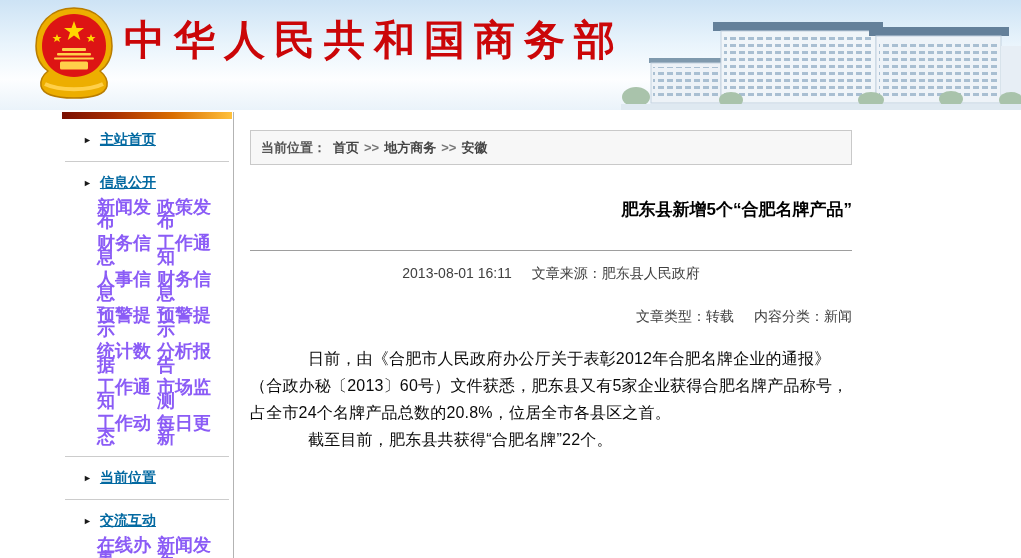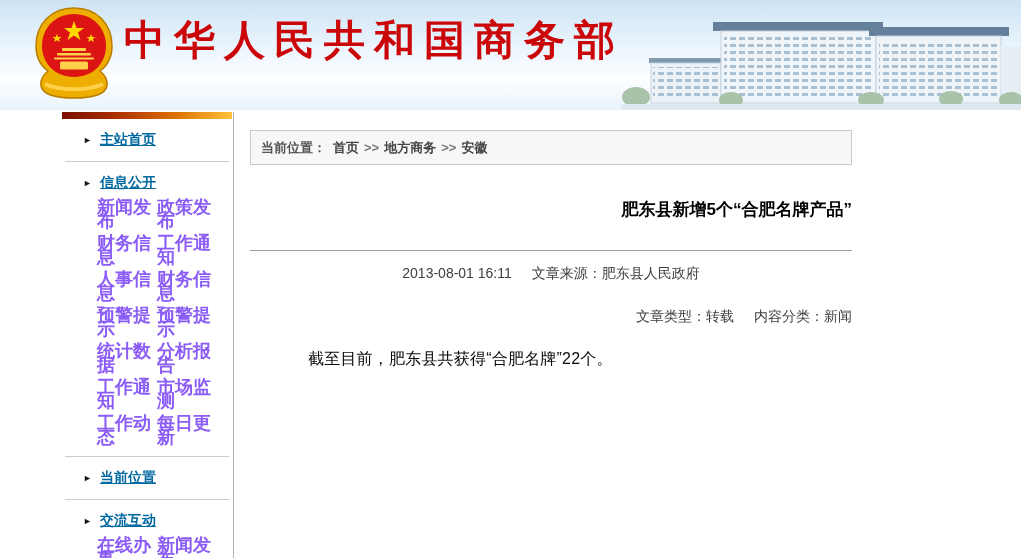--- a/index.html
+++ b/index.html
@@ -184,15 +184,16 @@
   <div class="meta-line">
     <span>2013-08-01 16:11</span>
     <span class="meta-gap">文章来源：</span><span>肥东县人民政府</span>
   </div>
   <div class="meta-line">
     <span>文章类型：</span><span>转载</span>
     <span class="meta-gap">内容分类：</span><span>新闻</span>
   </div>
 
   <div class="article-body">
+      <p>日前，由《合肥市人民政府办公厅关于表彰2012年合肥名牌企业的通报》（合政办秘〔2013〕60号）文件获悉，肥东县又有5家企业获得合肥名牌产品称号，占全市24个名牌产品总数的20.8%，位居全市各县区之首。</p>
       <p>截至目前，肥东县共获得“合肥名牌”22个。</p>
     </div>
 </div>
 
 </body></html>

